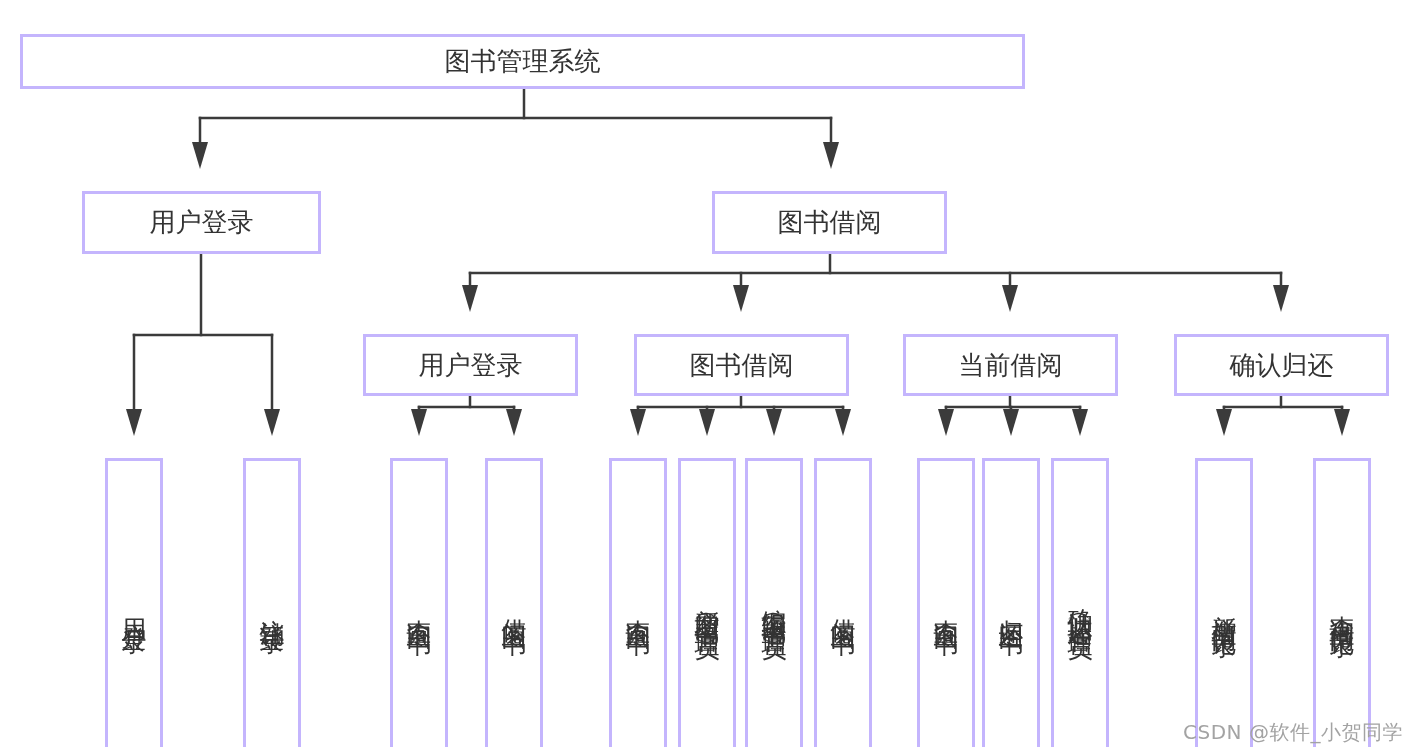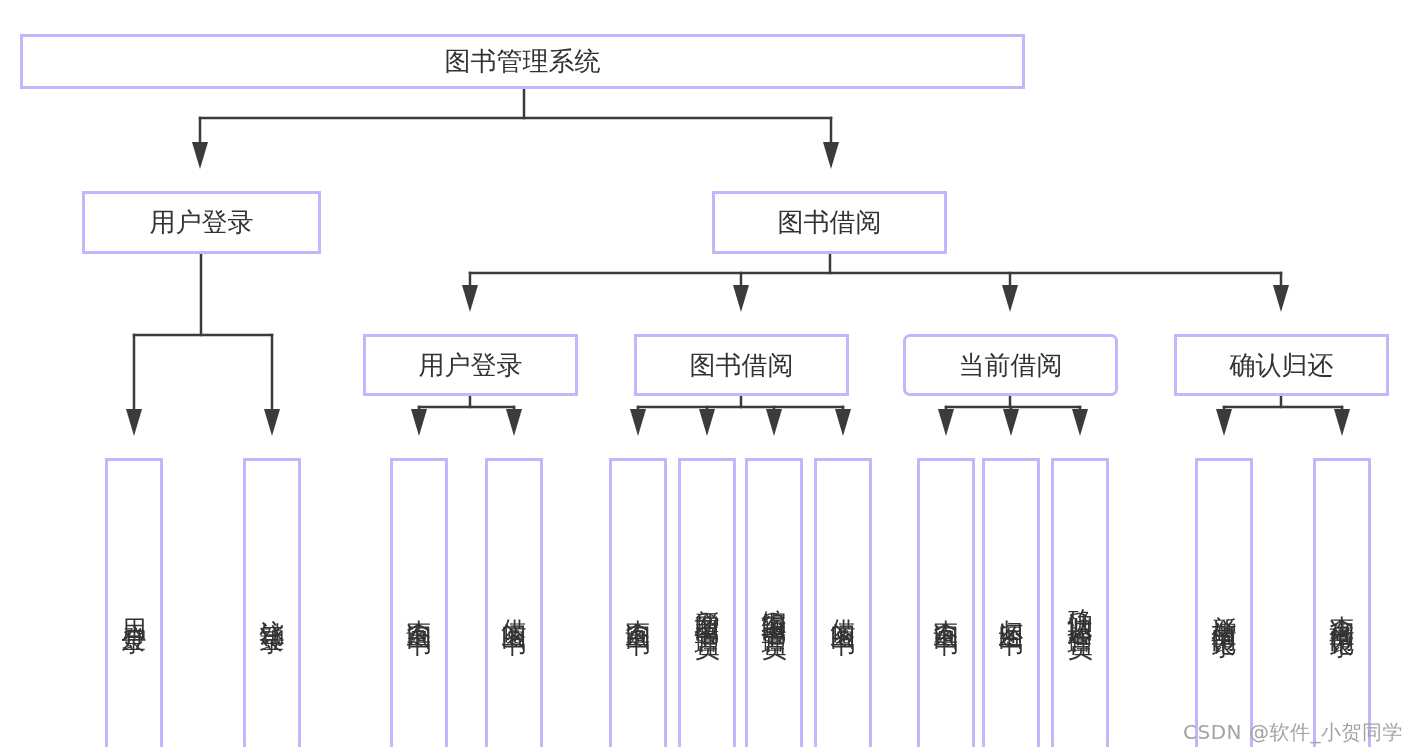--- a/index.html
+++ b/index.html
@@ -112,21 +112,21 @@
   <div class="node" style="left:712px;top:170px;width:235px;height:63px;">
     <span>图书借阅</span>
   </div>
 
   <div class="node" style="left:363px;top:313px;width:215px;height:62px;">
     <span>用户登录</span>
   </div>
   <div class="node" style="left:634px;top:313px;width:215px;height:62px;">
     <span>图书借阅</span>
   </div>
-  <div class="node" style="left:903px;top:313px;width:215px;height:62px;border-radius:7px;">
+  <div class="node" style="left:903px;top:313px;width:215px;height:62px;">
     <span>当前借阅</span>
   </div>
   <div class="node" style="left:1174px;top:313px;width:215px;height:62px;">
     <span>确认归还</span>
   </div>
 
   <div class="node vnode" style="left:105px;top:437px;width:58px;height:298px;">
     <span>用户登录</span>
   </div>
   <div class="node vnode" style="left:243px;top:437px;width:58px;height:298px;">

